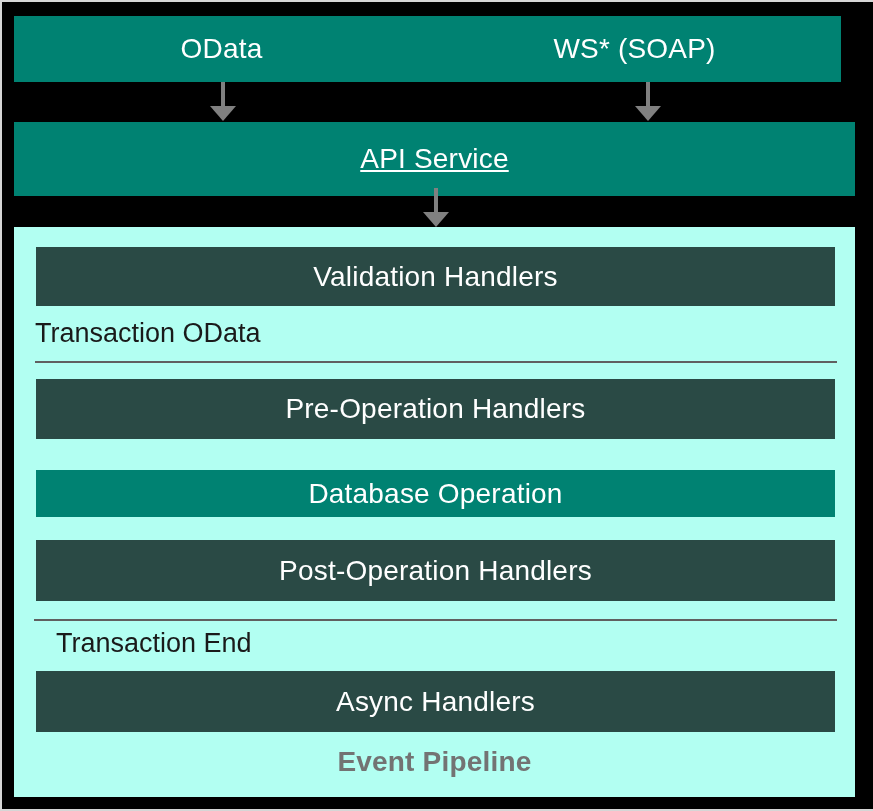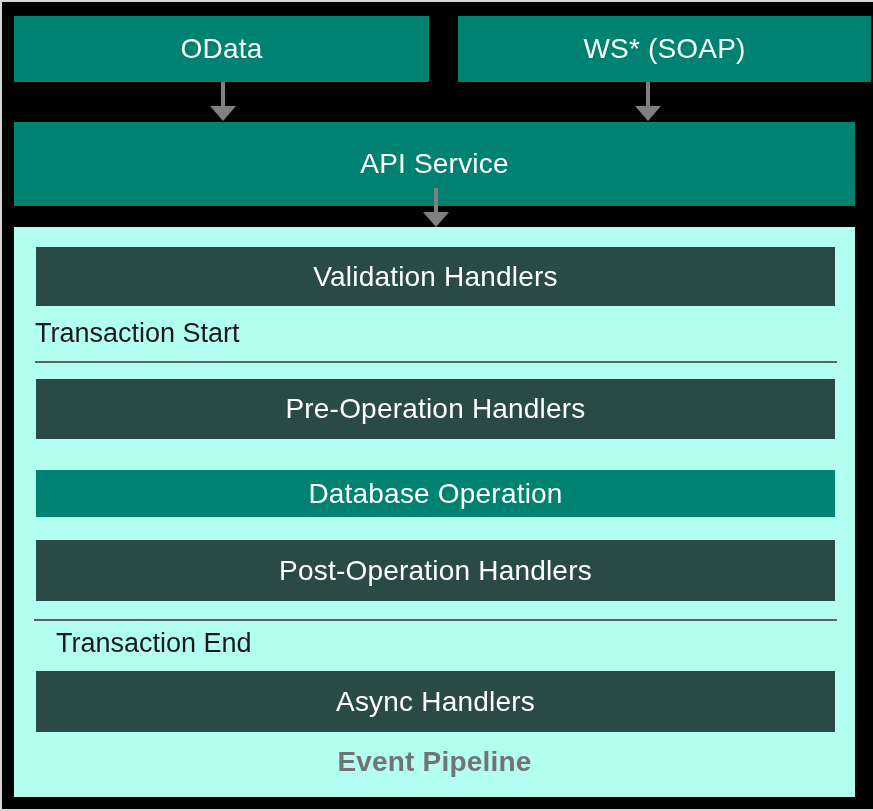--- a/index.html
+++ b/index.html
@@ -26,23 +26,23 @@
     font-size: 28px;
     font-weight: 400;
     letter-spacing: 0.2px;
     white-space: nowrap;
   }
   .teal  { background: #008272; }
   .dark  { background: #2a4a45; }
 
   
   .box-odata   { left: 12px;  top: 14px; width: 415px; height: 66px; }
-  .box-ws      { left: 456px; top: 14px; width: 413px; height: 66px; }
+  .box-ws      { left: 426px; top: 14px; width: 413px; height: 66px; }
   
-  .box-api     { left: 12px;  top: 120px; width: 841px; height: 84px; }
+  .box-api     { left: 12px;  top: 120px; width: 841px; height: 74px; text-decoration: underline; }
 
   
   .arrow {
     position: absolute;
     width: 26px;
     display: flex;
     flex-direction: column;
     align-items: center;
   }
   .arrow .stem { width: 4px; height: 24px; background: #808080; }
@@ -130,21 +130,21 @@
     <div class="stem"></div>
     <div class="head"></div>
   </div>
 
   <div class="pipeline">
 
     <div class="box dark stage stage-validation">
       <span>Validation Handlers</span>
     </div>
 
-    <div class="tx-label tx-start">Transaction Start</div>
+    <div class="tx-label tx-start">Transaction OData</div>
     <div class="divider divider-1"></div>
 
     <div class="box dark stage stage-preop">
       <span>Pre-Operation Handlers</span>
     </div>
 
     <div class="box teal stage stage-dbop">
       <span>Database Operation</span>
     </div>
 

